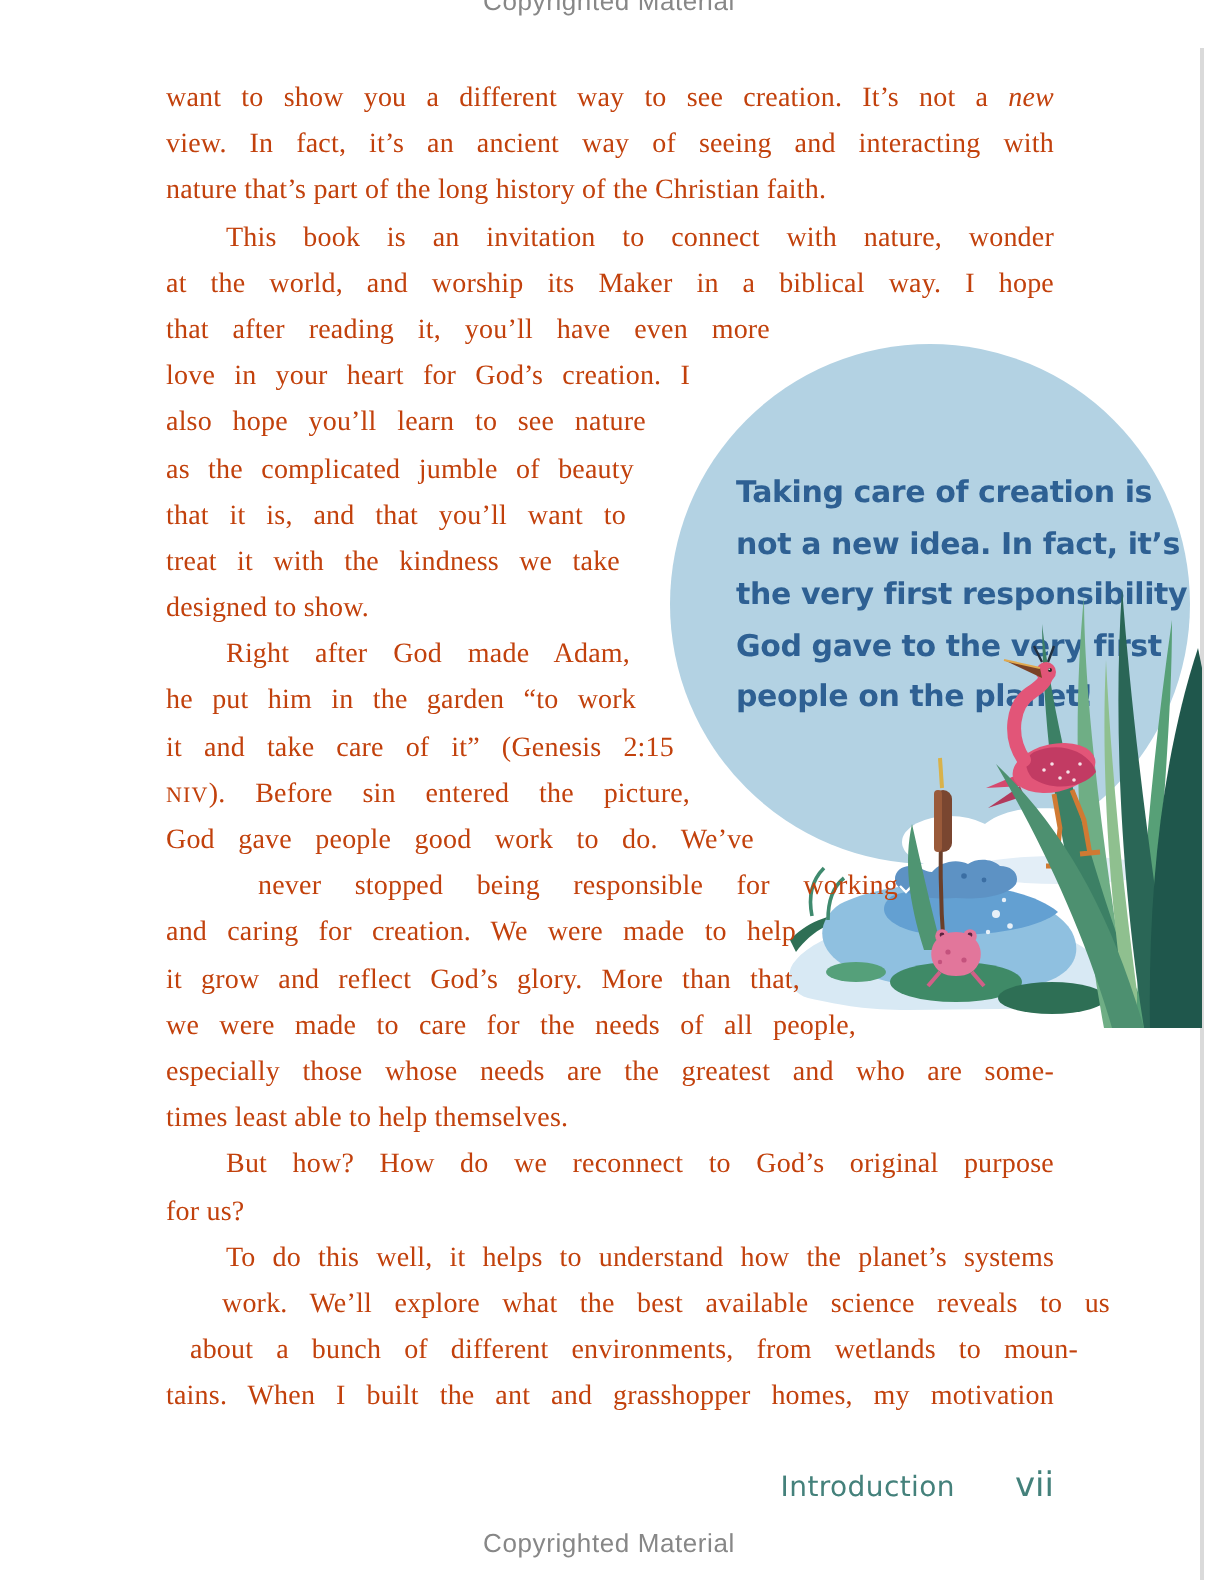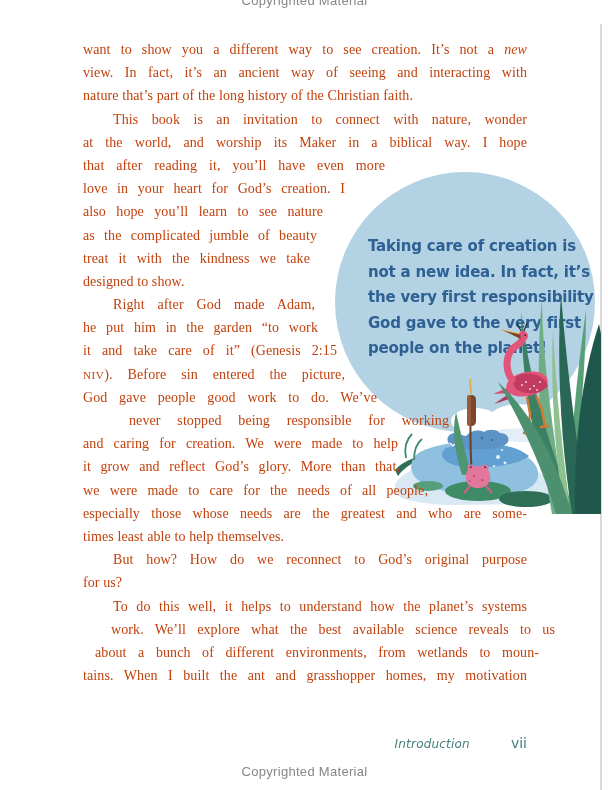--- a/index.html
+++ b/index.html
@@ -34,22 +34,22 @@
   }
   .line { height:23.2px; }
   .line.j { text-align:justify; text-align-last:justify; }
   .line.ind { padding-left:30px; }
   .i  { font-style:italic; }
   .sc { font-size:11px; letter-spacing:0.6px; }
   .footer {
     position:absolute; left:83px; top:733px; width:444px; text-align:right;
     font-family:"DejaVu Sans", sans-serif;
   }
-  .footer .chapter { font-style:italic; font-size:12px; letter-spacing:0.2px; }
-  .footer .pagenum { margin-left:41px; font-size:14px; }
+  .footer .chapter { font-size:14px; letter-spacing:0.2px; }
+  .footer .pagenum { margin-left:30px; font-size:17px; }
   .illustration { position:absolute; left:390px; top:290px; }
 </style>
 </head>
 <body>
 
 <div class="page">
 
   <div class="copyright top">Copyrighted Material</div>
 
   <div class="page-edge"></div>
@@ -163,20 +163,21 @@
   <div class="body-text" id="body-text" style="color: #c2410c;">
       <div class="line j" style="width: 444px;"><span>want to show you a different way to see creation. It’s not a </span><span class="i">new</span></div>
       <div class="line j" style="width: 444px;"><span>view. In fact, it’s an ancient way of seeing and interacting with</span></div>
       <div class="line"><span>nature that’s part of the long history of the Christian faith.</span></div>
       <div class="line j ind" style="width: 414px;"><span>This book is an invitation to connect with nature, wonder</span></div>
       <div class="line j" style="width: 444px;"><span>at the world, and worship its Maker in a biblical way. I hope</span></div>
       <div class="line j" style="width: 302px;"><span>that after reading it, you’ll have even more</span></div>
       <div class="line j" style="width: 262px;"><span>love in your heart for God’s creation. I</span></div>
       <div class="line j" style="width: 240px;"><span>also hope you’ll learn to see nature</span></div>
       <div class="line j" style="width: 234px;"><span>as the complicated jumble of beauty</span></div>
+      <div class="line j" style="width: 230px;"><span>that it is, and that you’ll want to</span></div>
       <div class="line j" style="width: 227px;"><span>treat it with the kindness we take</span></div>
       <div class="line"><span>designed to show.</span></div>
       <div class="line j ind" style="width: 202px;"><span>Right after God made Adam,</span></div>
       <div class="line j" style="width: 235px;"><span>he put him in the garden “to work</span></div>
       <div class="line j" style="width: 254px;"><span>it and take care of it” (Genesis 2:15</span></div>
       <div class="line j" style="width: 262px;"><span class="sc">NIV</span><span>). Before sin entered the picture,</span></div>
       <div class="line j" style="width: 294px;"><span>God gave people good work to do. We’ve</span></div>
       <div class="line j" style="width: 320px; margin-left: 46px;"><span>never stopped being responsible for working</span></div>
       <div class="line j" style="width: 315px;"><span>and caring for creation. We were made to help</span></div>
       <div class="line j" style="width: 317px;"><span>it grow and reflect God’s glory. More than that,</span></div>

